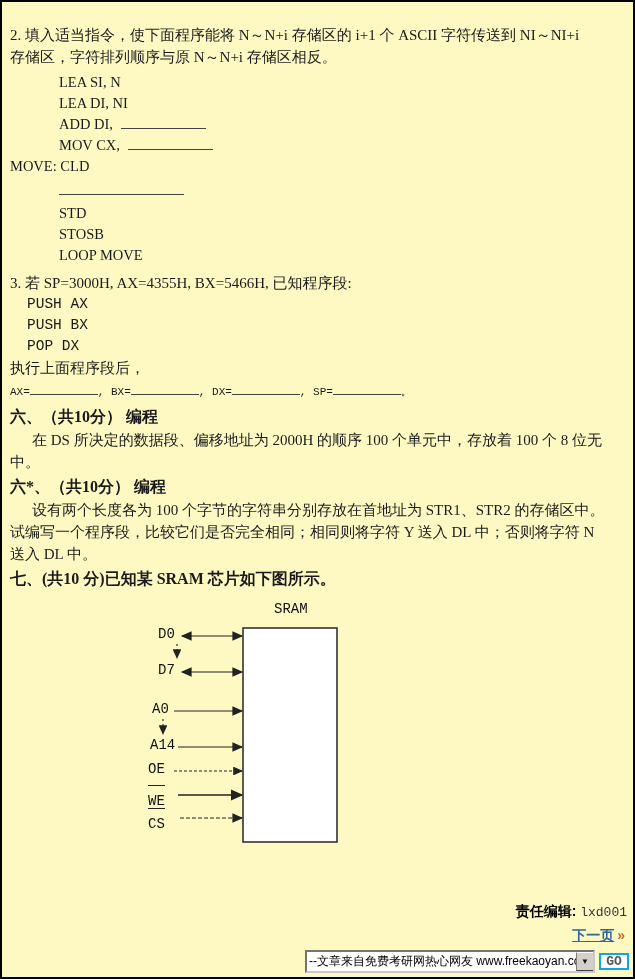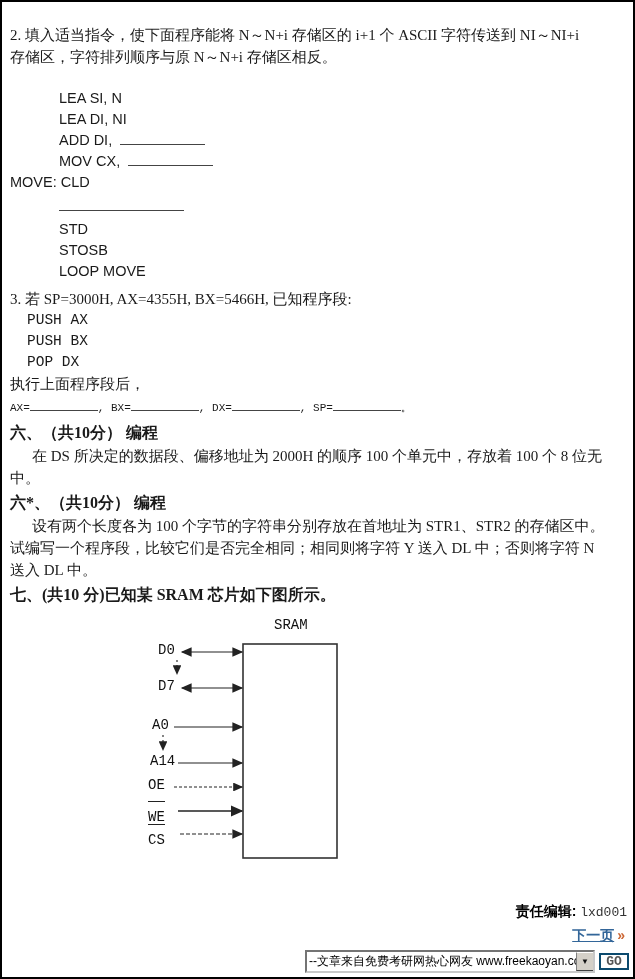--- a/index.html
+++ b/index.html
@@ -1,27 +1,27 @@
 <!DOCTYPE html>
 <html><head>
 <meta charset="utf-8">
 <style>
   * { margin:0; padding:0; box-sizing:border-box; }
   body { background:#888; font-family:"Liberation Serif","DejaVu Serif",serif; }
   .page {
-    position:relative; width:635px; height:979px; background:#ffffff;
+    position:relative; width:635px; height:979px; background:#fef9c3;
     border:2px solid #000; overflow:hidden; margin:0;
     color:#1a1a1a;
   }
   .doc { padding:22px 8px 0 8px; font-size:15px; }
   .bline { line-height:22px; white-space:nowrap; }
   .heading { font-weight:bold; font-size:16px; line-height:24px; white-space:nowrap; }
   .par-line { line-height:22px; white-space:nowrap; }
   .indent { padding-left:22px; }
-  .codeblk { font-family:Liberation Sans, sans-serif; font-size:14.5px; margin-top:20px; }
+  .codeblk { font-family:Liberation Serif, serif; font-size:14.5px; margin-top:4px; }
   .code-line { line-height:21px; padding-left:49px; white-space:pre; }
   .code-line.outdent { padding-left:0; }
   .blank { display:inline-block; border-bottom:1px solid #444; height:14px; vertical-align:baseline; }
   .w85 { width:85px; margin-left:8px; }
   .w125 { width:125px; }
   .w68 { width:68px; }
   .blank-row { line-height:26px; padding-left:49px; }
   .codeblk2 { font-family:"Liberation Mono","DejaVu Sans Mono",monospace; font-size:14.5px; }
   .codeblk2 .code-line { padding-left:17px; }
   .sec3 { margin-top:6px; }
@@ -47,21 +47,21 @@
   .next-link { text-decoration:underline; font-weight:bold; cursor:pointer; }
   .next-arrow { font-weight:bold; margin-left:3px; }
   .nav-bar { position:absolute; top:948px; right:4px; display:flex; align-items:center; gap:4px; }
   .select-box { width:290px; height:23px; background:#fff; border:2px inset #c8c8c8;
                 display:flex; align-items:center; overflow:hidden; position:relative; cursor:pointer; }
   .select-text { font-size:12px; white-space:nowrap; padding-left:2px; color:#000;
                  font-family:"Liberation Sans","DejaVu Sans",sans-serif; }
   .select-arrow-btn { position:absolute; right:0; top:0; width:17px; height:19px; background:#d4d0c8;
                       border-left:1px solid #808080; border-top:1px solid #fff; border-bottom:1px solid #404040;
                       display:flex; align-items:center; justify-content:center; font-size:8px; color:#111; cursor:pointer; }
-  .go-btn { width:30px; height:17px; border:2px solid #0c4a6e; background:#fff; color:#555;
+  .go-btn { width:30px; height:17px; border:2px solid #0ea5e9; background:#fff; color:#555;
             font-family:"Liberation Mono","DejaVu Sans Mono",monospace; font-size:13px; font-weight:bold;
             display:flex; align-items:center; justify-content:center; cursor:pointer; }
 </style>
 </head>
 <body>
 
 <div class="page">
   <div class="doc">
 
     <div class="bline">2. 填入适当指令，使下面程序能将 N～N+i 存储区的 i+1 个 ASCII 字符传送到 NI～NI+i</div>

